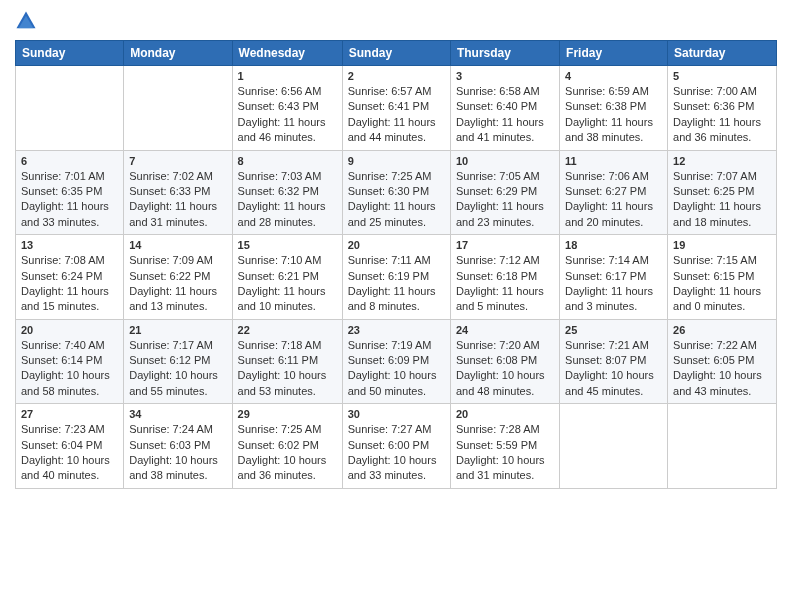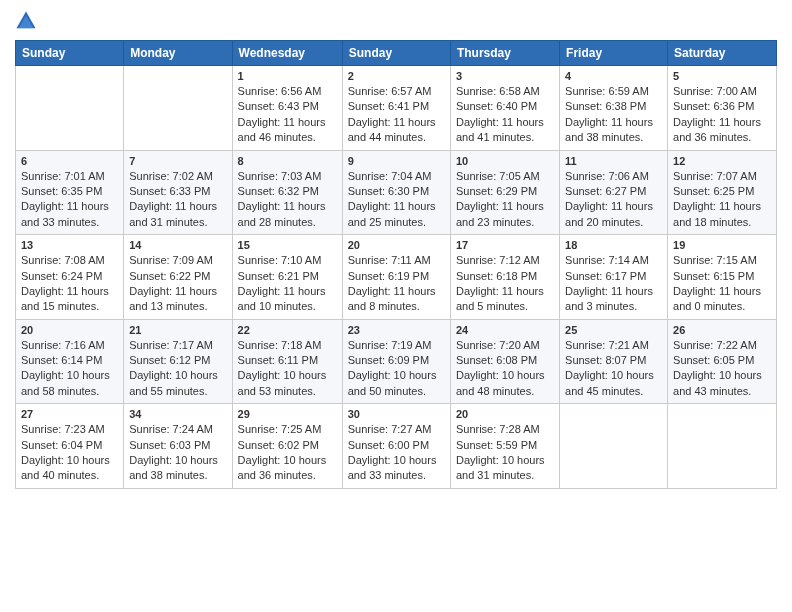--- a/index.html
+++ b/index.html
@@ -175,21 +175,21 @@
 Daylight: 11 hours and 31 minutes.</div>
           </td>
           <td>
             <span class="day-num">8</span>
             <div class="day-info">Sunrise: 7:03 AM
 Sunset: 6:32 PM
 Daylight: 11 hours and 28 minutes.</div>
           </td>
           <td>
             <span class="day-num">9</span>
-            <div class="day-info">Sunrise: 7:04 AM
+            <div class="day-info">Sunrise: 7:25 AM
 Sunset: 6:30 PM
 Daylight: 11 hours and 25 minutes.</div>
           </td>
           <td>
             <span class="day-num">10</span>
             <div class="day-info">Sunrise: 7:05 AM
 Sunset: 6:29 PM
 Daylight: 11 hours and 23 minutes.</div>
           </td>
           <td>
@@ -245,21 +245,21 @@
           <td>
             <span class="day-num">19</span>
             <div class="day-info">Sunrise: 7:15 AM
 Sunset: 6:15 PM
 Daylight: 11 hours and 0 minutes.</div>
           </td>
         </tr>
         <tr>
           <td>
             <span class="day-num">20</span>
-            <div class="day-info">Sunrise: 7:16 AM
+            <div class="day-info">Sunrise: 7:40 AM
 Sunset: 6:14 PM
 Daylight: 10 hours and 58 minutes.</div>
           </td>
           <td>
             <span class="day-num">21</span>
             <div class="day-info">Sunrise: 7:17 AM
 Sunset: 6:12 PM
 Daylight: 10 hours and 55 minutes.</div>
           </td>
           <td>

